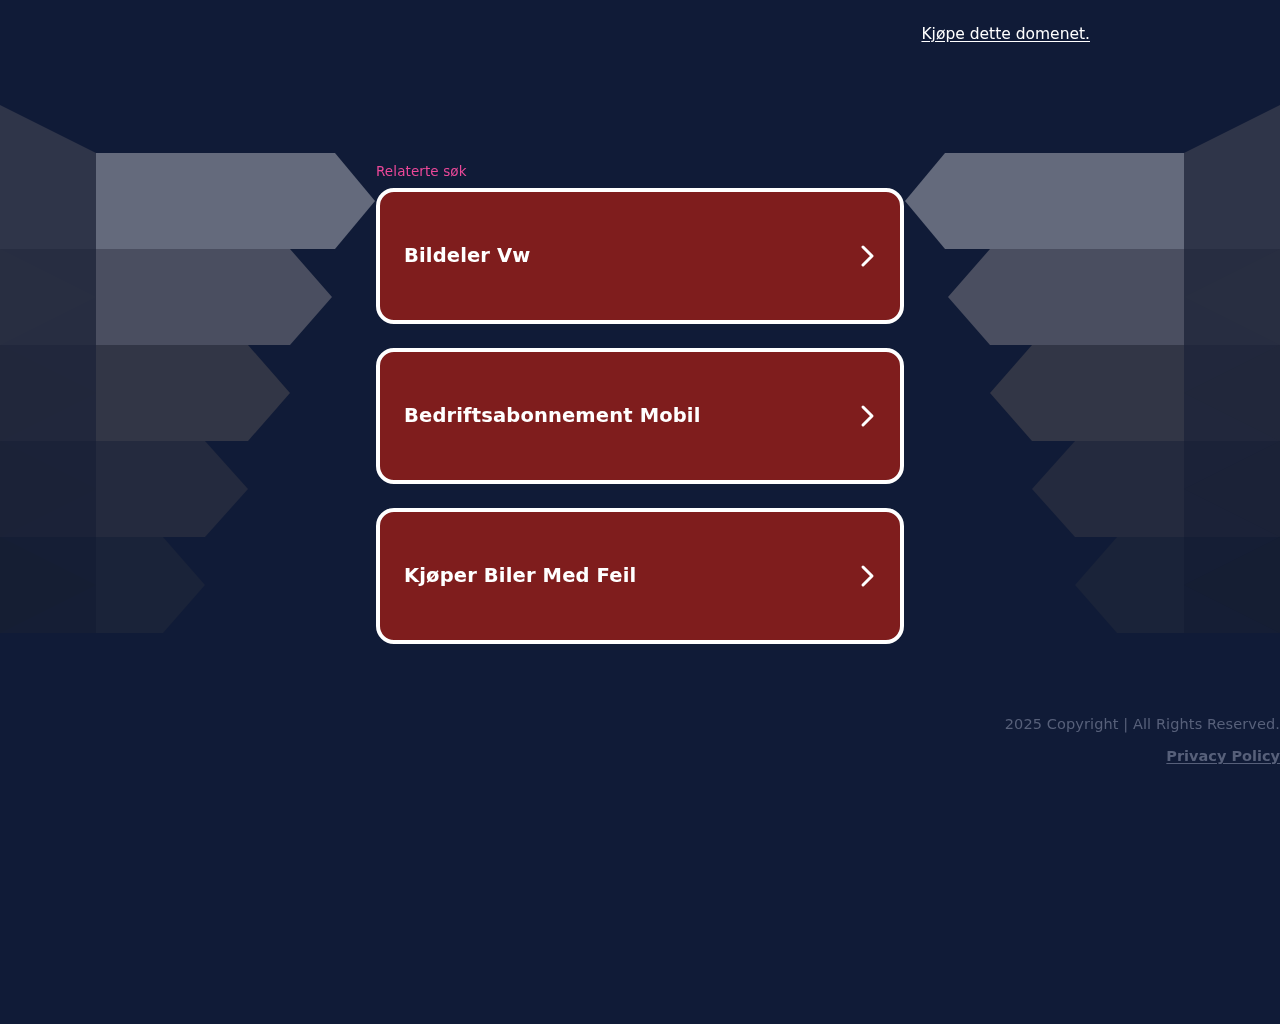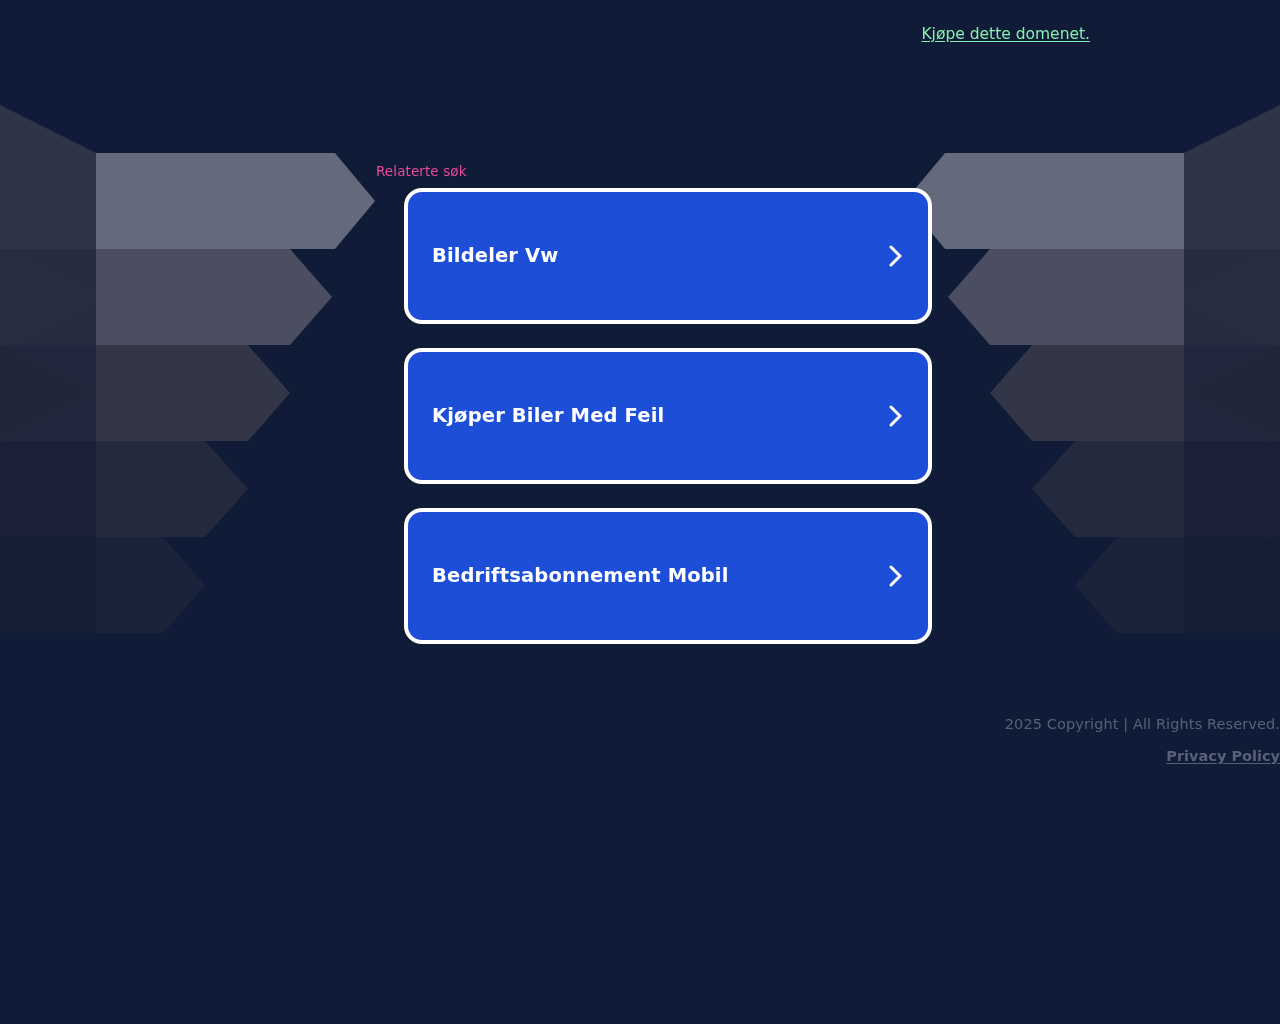--- a/index.html
+++ b/index.html
@@ -38,21 +38,21 @@
     z-index: 5;
     display: flex;
     align-items: center;
     justify-content: flex-end;
     padding-right: 190px;
   }
 
   #buy-domain-link {
     font-size: 15.5px;
     line-height: 20px;
-    color: #86efac;
+    color: #ffffff;
     text-decoration: underline;
     text-underline-offset: 2px;
     white-space: nowrap;
     cursor: pointer;
   }
 
   
   #content {
     position: absolute;
     top: 0;
@@ -78,30 +78,29 @@
     width: 528px;
     display: flex;
     flex-direction: column;
     gap: 24px;
   }
 
   .result-card {
     position: relative;
     width: 528px;
     height: 136px;
-    background: #1d4ed8;
+    background: #7f1d1d;
     border: 4px solid #ffffff;
     border-radius: 18px;
     display: flex;
     align-items: center;
     justify-content: space-between;
     padding: 0 22px 0 24px;
     cursor: pointer;
     text-decoration: none;
-    margin-left: 28px;
   }
 
   .result-title {
     font-size: 19.5px;
     font-weight: bold;
     color: #ffffff;
     letter-spacing: .15px;
     line-height: 26px;
   }
 
@@ -202,36 +201,36 @@
     <a class="result-card" href="#">
       <span class="result-title">Bildeler Vw</span>
       <span class="chevron-icon">
         <svg viewBox="0 0 20 26" width="20" height="26" xmlns="http://www.w3.org/2000/svg">
           <polyline points="5,4 14,13 5,22" fill="none" stroke="#ffffff" stroke-width="3" stroke-linecap="round" stroke-linejoin="round"></polyline>
         </svg>
       </span>
     </a>
 
     <a class="result-card" href="#">
+      <span class="result-title">Bedriftsabonnement Mobil</span>
+      <span class="chevron-icon">
+        <svg viewBox="0 0 20 26" width="20" height="26" xmlns="http://www.w3.org/2000/svg">
+          <polyline points="5,4 14,13 5,22" fill="none" stroke="#ffffff" stroke-width="3" stroke-linecap="round" stroke-linejoin="round"></polyline>
+        </svg>
+      </span>
+    </a>
+
+    <a class="result-card" href="#">
       <span class="result-title">Kjøper Biler Med Feil</span>
       <span class="chevron-icon">
         <svg viewBox="0 0 20 26" width="20" height="26" xmlns="http://www.w3.org/2000/svg">
           <polyline points="5,4 14,13 5,22" fill="none" stroke="#ffffff" stroke-width="3" stroke-linecap="round" stroke-linejoin="round"></polyline>
         </svg>
       </span>
     </a>
 
-    <a class="result-card" href="#">
-      <span class="result-title">Bedriftsabonnement Mobil</span>
-      <span class="chevron-icon">
-        <svg viewBox="0 0 20 26" width="20" height="26" xmlns="http://www.w3.org/2000/svg">
-          <polyline points="5,4 14,13 5,22" fill="none" stroke="#ffffff" stroke-width="3" stroke-linecap="round" stroke-linejoin="round"></polyline>
-        </svg>
-      </span>
-    </a>
-
   </div>
 </div>
 
 <div id="footer">
   <div id="copyright-text">2025 Copyright | All Rights Reserved.</div>
   <a id="privacy-policy-link" href="#">Privacy Policy</a>
 </div>
 
 </body></html>

